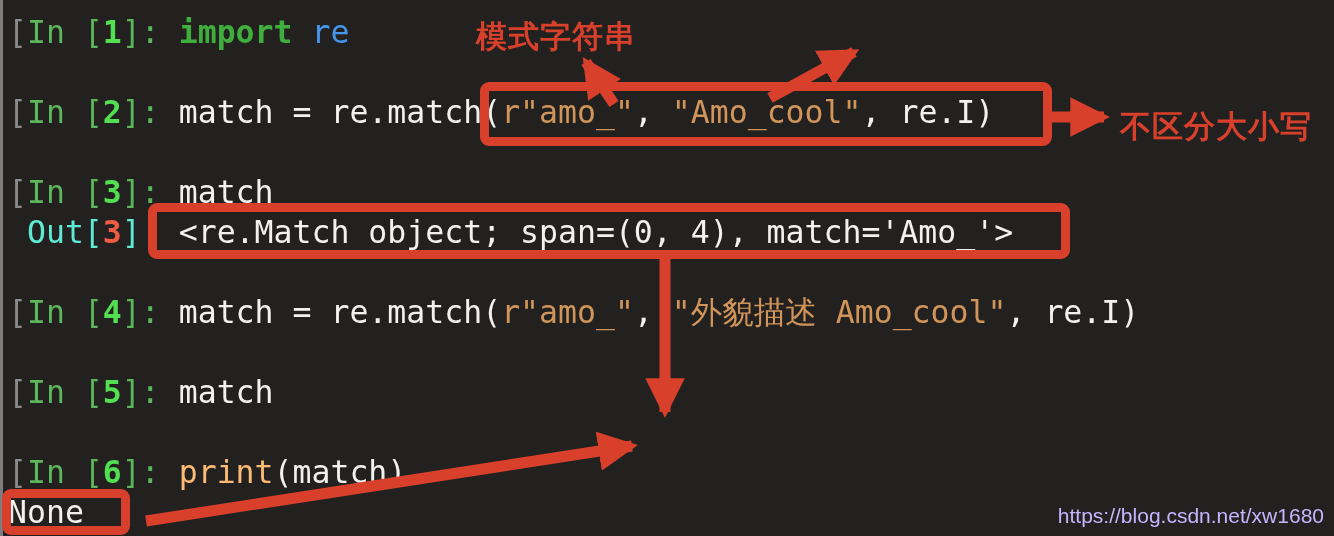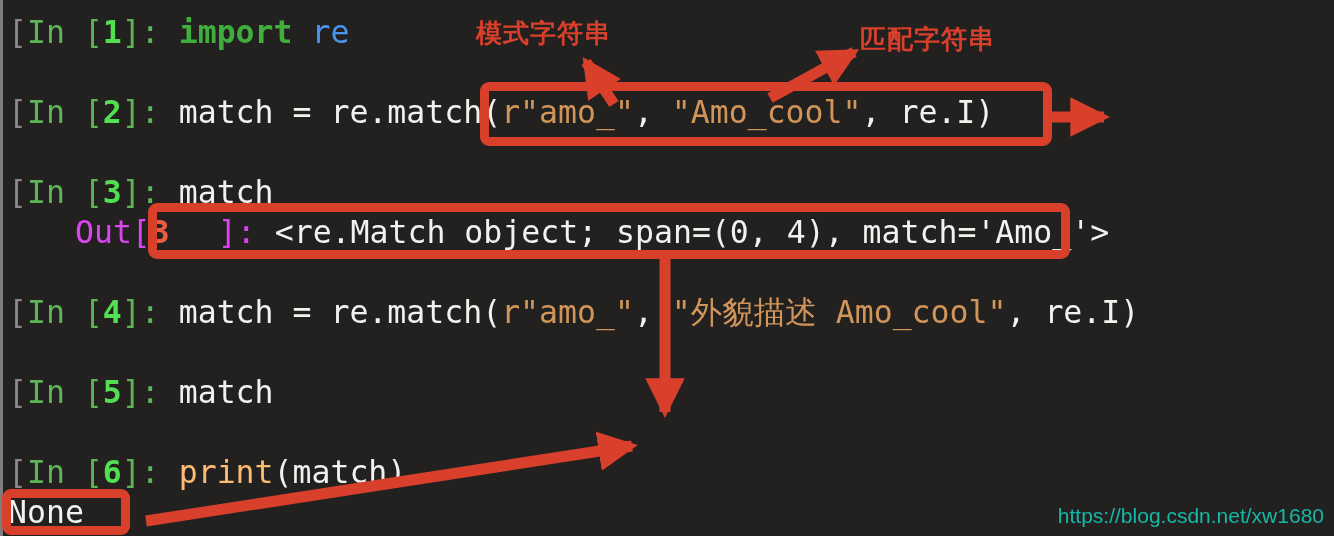--- a/index.html
+++ b/index.html
@@ -14,47 +14,47 @@
   }
   .term{
     position:absolute;left:8px;top:12px;
     font-size:31.5px;line-height:40px;white-space:pre;
     font-family:"DejaVu Sans Mono",monospace;
   }
   .tl{height:40px;}
   .dim{color:#8a8a8a;}
   .grn{color:#5db55a;}
   .gnum{color:#52e052;font-weight:bold;}
-  .out{color:#d946ef;margin-left:48px;}
+  .out{color:#5eead4;}
   .onum{color:#ef5c44;font-weight:bold;}
   .w{color:#f1f1ef;margin-top:48px;}
   .kwb{color:#3fae3c;font-weight:bold;}
   .kw{color:#fdba74;}
   .blue{color:#4596ec;}
   .str{color:#d19559;}
   .redbox{
     position:absolute;border:9px solid #d8402c;border-radius:9px;
     box-sizing:border-box;background:transparent;
   }
   .box-args{left:480px;top:82px;width:572px;height:64px;}
   .box-out{left:148px;top:203px;width:922px;height:56px;}
   .box-none{left:2px;top:489px;width:128px;height:46px;}
   .ann-label{
     position:absolute;color:#d8402c;font-weight:bold;
-    font-size:26px;font-family:"Liberation Sans",sans-serif;
+    font-size:31px;font-family:"Liberation Sans",sans-serif;
     white-space:nowrap;letter-spacing:1px;
   }
   .lbl-pattern{left:476px;top:16px;}
   .lbl-matchstr{left:860px;top:22px;}
   .lbl-nocase{left:1120px;top:106px;}
   .lbl-result{left:650px;top:424px;}
   .arrows{position:absolute;left:0;top:0;pointer-events:none;}
   .watermark{
     position:absolute;right:10px;bottom:8px;
-    color:#14b8a6;font-size:21px;
+    color:#c4b5fd;font-size:21px;
     font-family:"Liberation Sans",sans-serif;
   }
 </style>
 </head>
 <body>
 
 <div class="screen">
 
   <div class="left-edge"></div>
 
@@ -73,17 +73,17 @@
     <g stroke="#d8402c" stroke-width="11" fill="none">
       <line x1="614" y1="104" x2="586" y2="62" marker-end="url(#ah)"></line>
       <line x1="770" y1="98" x2="854" y2="52" marker-end="url(#ah)"></line>
       <line x1="1052" y1="117" x2="1104" y2="117" marker-end="url(#ah)"></line>
       <line x1="665" y1="257" x2="665" y2="412" marker-end="url(#ah)"></line>
       <line x1="146" y1="521" x2="632" y2="446" marker-end="url(#ah)"></line>
     </g>
   </svg>
 
   <div class="ann-label lbl-pattern">模式字符串</div>
-  <div class="ann-label lbl-matchstr">匹配字符串</div>
+  <div class="ann-label lbl-nocase">不区分大小写</div>
 
   <div class="watermark">https://blog.csdn.net/xw1680</div>
 
 </div>
 
 </body></html>

